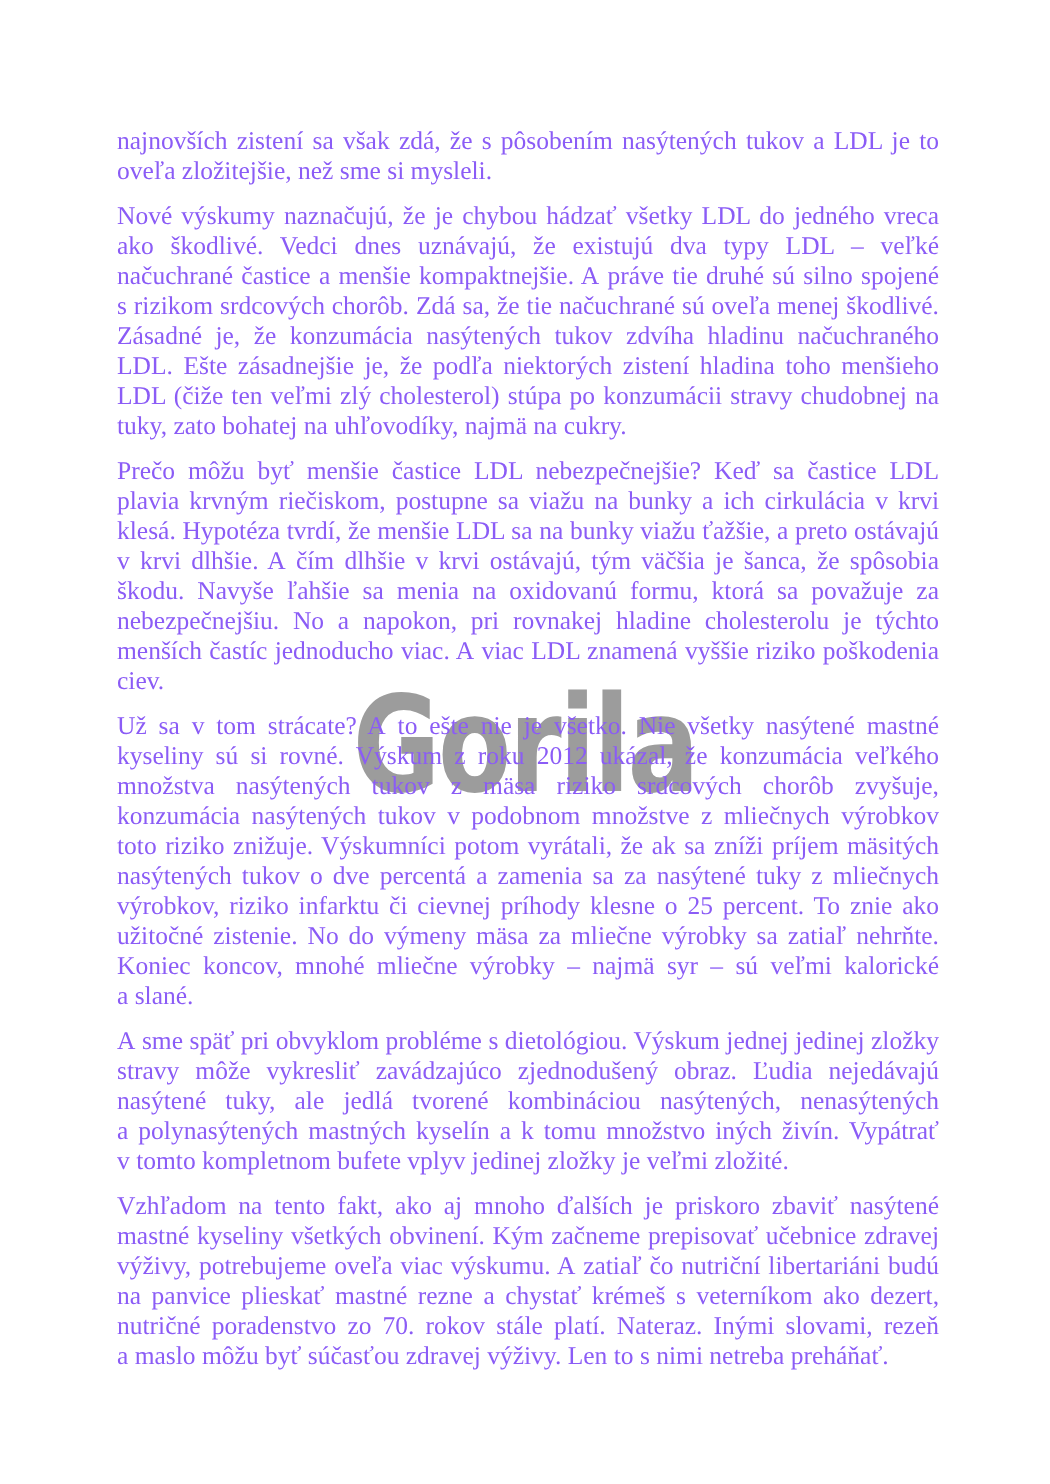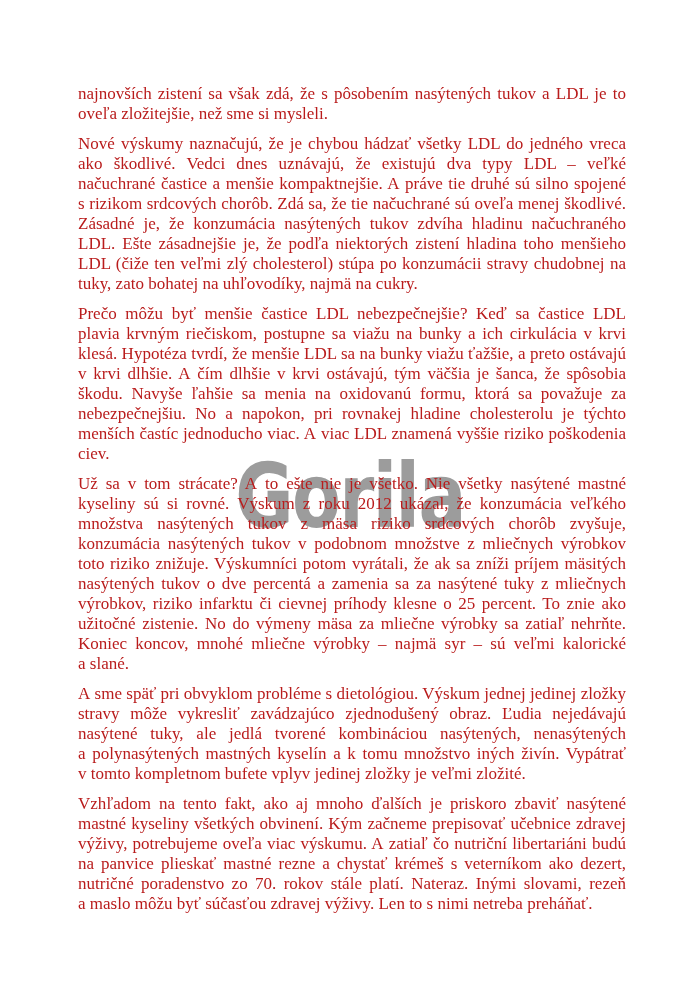--- a/index.html
+++ b/index.html
@@ -32,21 +32,21 @@
     z-index: 0;
     user-select: none;
     white-space: nowrap;
   }
   .content {
     position: absolute;
     left: 78px;
     top: 84px;
     width: 548px;
     z-index: 1;
-    color: #b91c1c;
+    color: #8b5cf6;
     font-size: 17px;
     line-height: 20px;
     text-align: justify;
     text-justify: inter-word;
   }
   .content p {
     margin: 0 0 10px 0;
     padding: 0;
     hyphens: none;
   }

